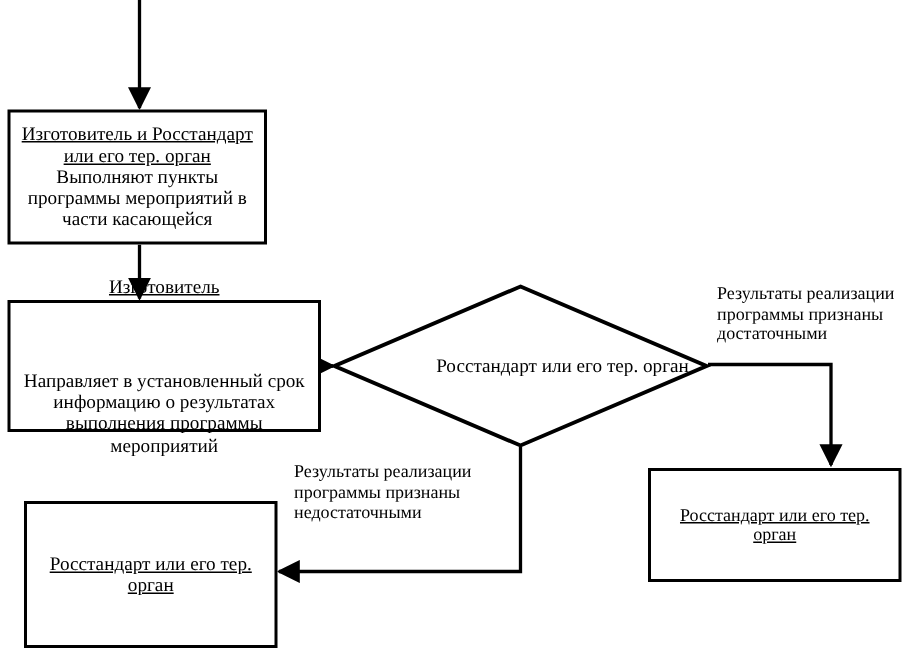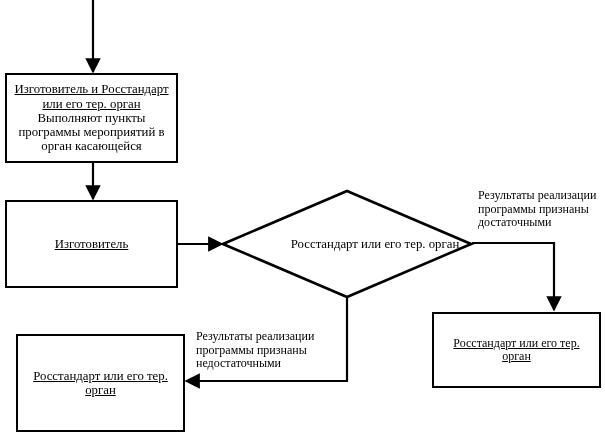--- a/index.html
+++ b/index.html
@@ -93,25 +93,26 @@
 
     <line x1="177" y1="244" x2="222" y2="244" stroke="#000000" stroke-width="2.2" marker-end="url(#arrow)"></line>
 
     <path d="M 472 243 L 554 243 L 554 310" fill="none" stroke="#000000" stroke-width="2.2" marker-end="url(#arrow)"></path>
 
     <path d="M 347 298 L 347 381 L 186 381" fill="none" stroke="#000000" stroke-width="2.2" marker-end="url(#arrow)"></path>
   </svg>
 
   <div class="node process" style="left:5px; top:73px; width:173px; height:90px; padding:4px 5px;">
     <div class="title t13">Изготовитель и Росстандарт или его тер. орган</div>
-    <div class="body t13">Выполняют пункты программы мероприятий в орган касающейся</div>
+    <div class="body t13">Выполняют пункты программы мероприятий в части касающейся</div>
   </div>
 
-  <div class="node process" style="left:5px; top:200px; width:173px; height:88px; padding:3px 4px;gap:48px;">
+  <div class="node process" style="left:5px; top:200px; width:209px; height:88px; padding:3px 4px;gap:48px;">
     <div class="title t13">Изготовитель</div>
+    <div class="body t13">Направляет в установленный срок информацию о результатах выполнения программы мероприятий</div>
   </div>
 
   <div class="diamond-wrap" style="left:220px; top:188px; width:254px; height:112px;">
     <svg width="254" height="112" viewBox="0 0 254 112" xmlns="http://www.w3.org/2000/svg">
       <polygon points="127,3 251,56 127,109 3,56" fill="#ffffff" stroke="#000000" stroke-width="2.6"></polygon>
     </svg>
     <div class="diamond-text" style="padding:0 28px;">
       <div class="title t13">Росстандарт или его тер. орган</div>
     </div>
   </div>
@@ -119,15 +120,15 @@
   <div class="node process" style="left:432px; top:312px; width:169px; height:76px; padding:2px 4px;">
     <div class="title t12">Росстандарт или его тер. орган</div>
   </div>
 
   <div class="node process" style="left:16px; top:334px; width:169px; height:98px; padding:3px 5px;">
     <div class="title t13">Росстандарт или его тер. орган</div>
   </div>
 
   <div class="edge-label t12" style="left:478px; top:189px; width:125px;">Результаты реализации программы признаны достаточными</div>
 
-  <div class="edge-label t12" style="left:196px; top:330px; width:130px;">Результаты реализации программы признаны недостаточными</div>
+  <div class="edge-label t12" style="left:196px; top:308px; width:130px;">Результаты реализации программы признаны недостаточными</div>
 
 </div>
 
 </body></html>

